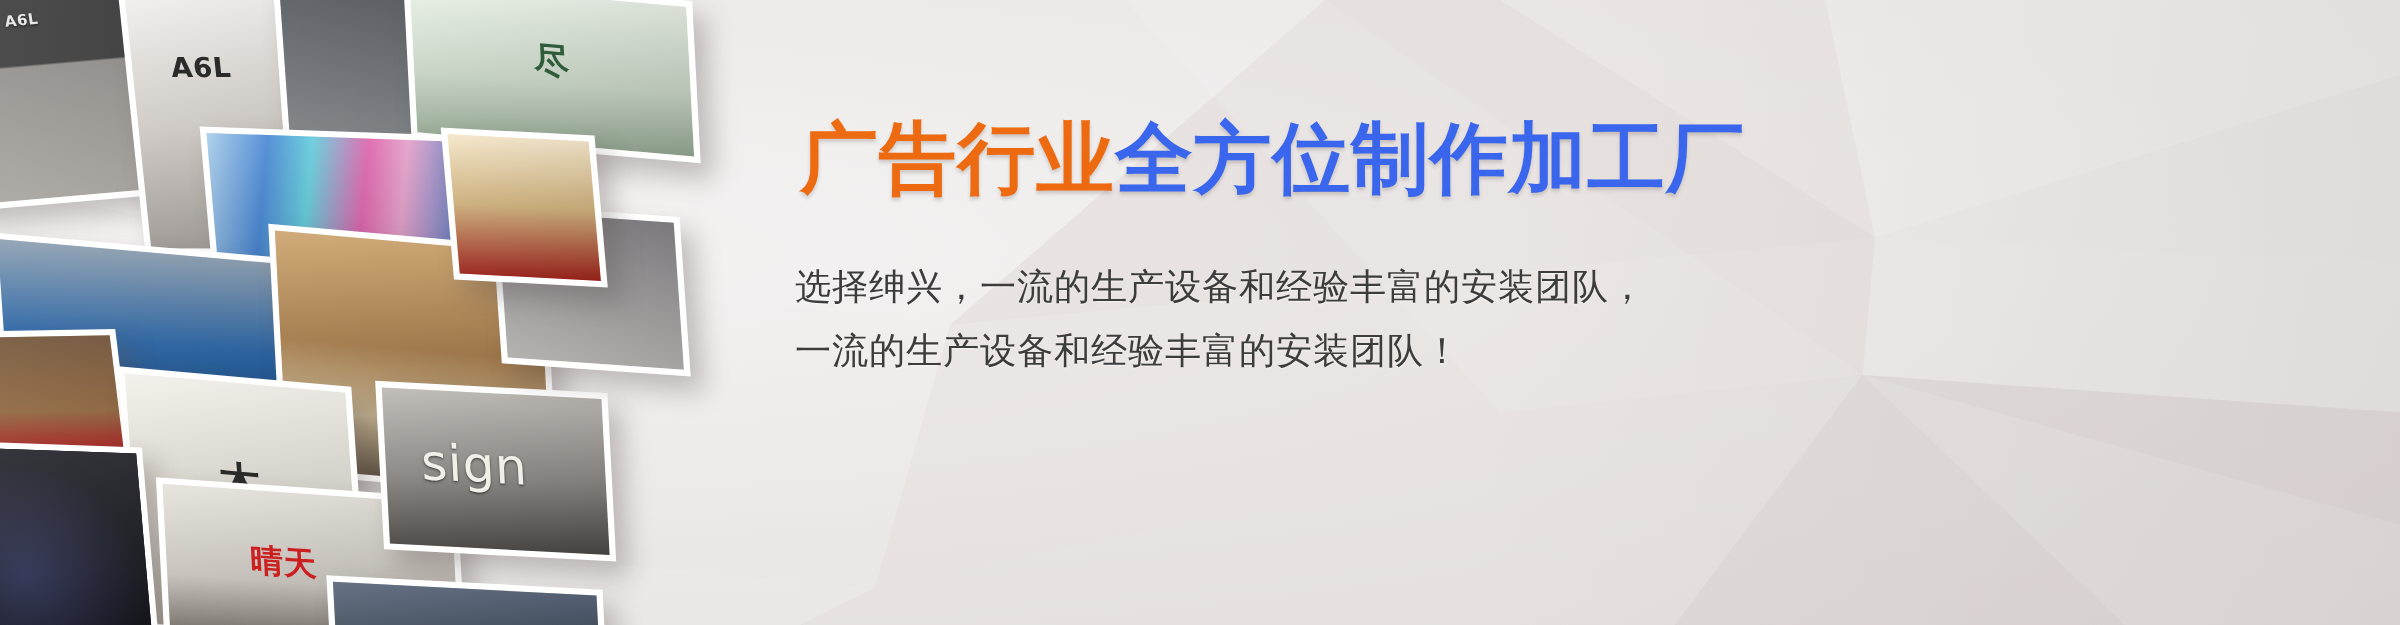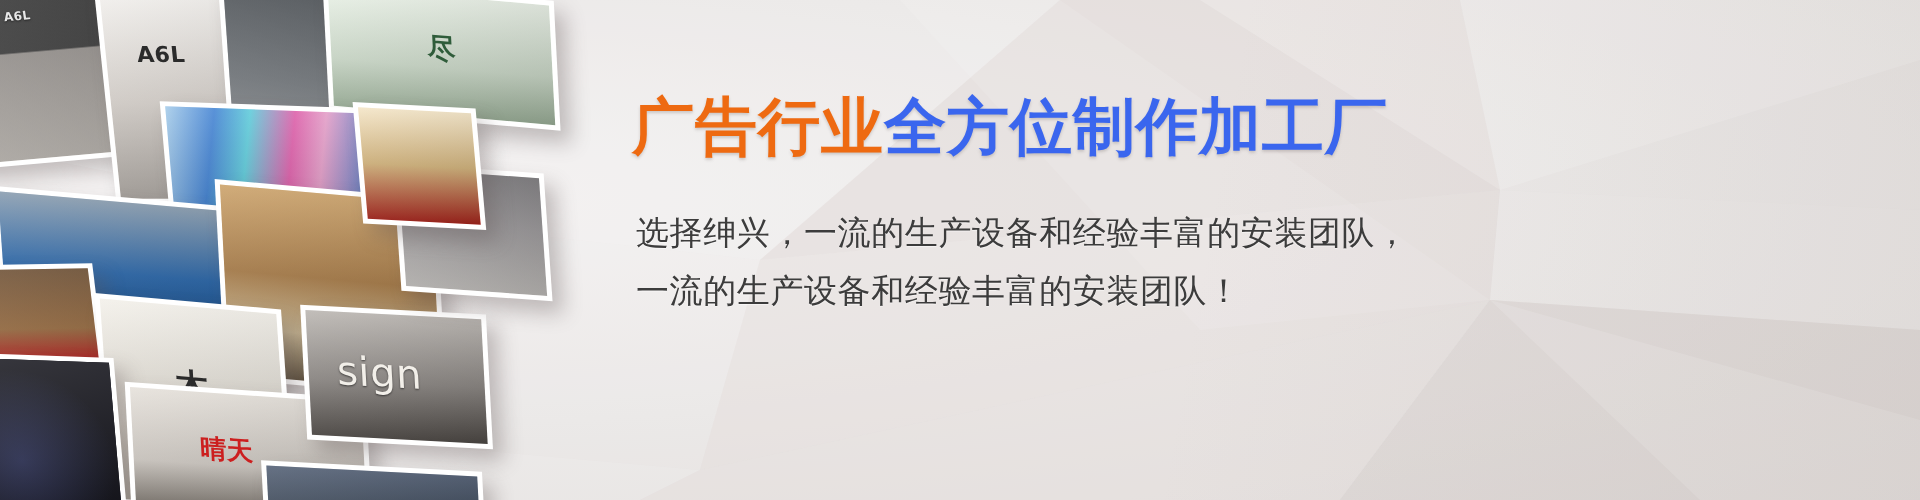--- a/index.html
+++ b/index.html
@@ -64,27 +64,28 @@
   }
   #headline{
     font-family:"DejaVu Sans","Liberation Sans",sans-serif;
     font-size:62px;
     font-weight:700;
     line-height:1;
     letter-spacing:1px;
     white-space:nowrap;
     margin:0 0 0 -4px;
     text-shadow:0 2px 3px rgba(120,110,105,.30);
+    text-align:right;
   }
   #headline .part-a{color:#ee6a11;}
   #headline .part-b{color:#3a66ee;}
 
   #sub{
     margin-top:46px;
-    font-size:33px;
+    font-size:29px;
     line-height:1.76;
     color:#3c3c3c;
     letter-spacing:.6px;
     white-space:nowrap;
     text-shadow:0 1px 1px rgba(255,255,255,.55);
   }
   #sub div{margin:0;}
 </style>
 </head>
 <body>

